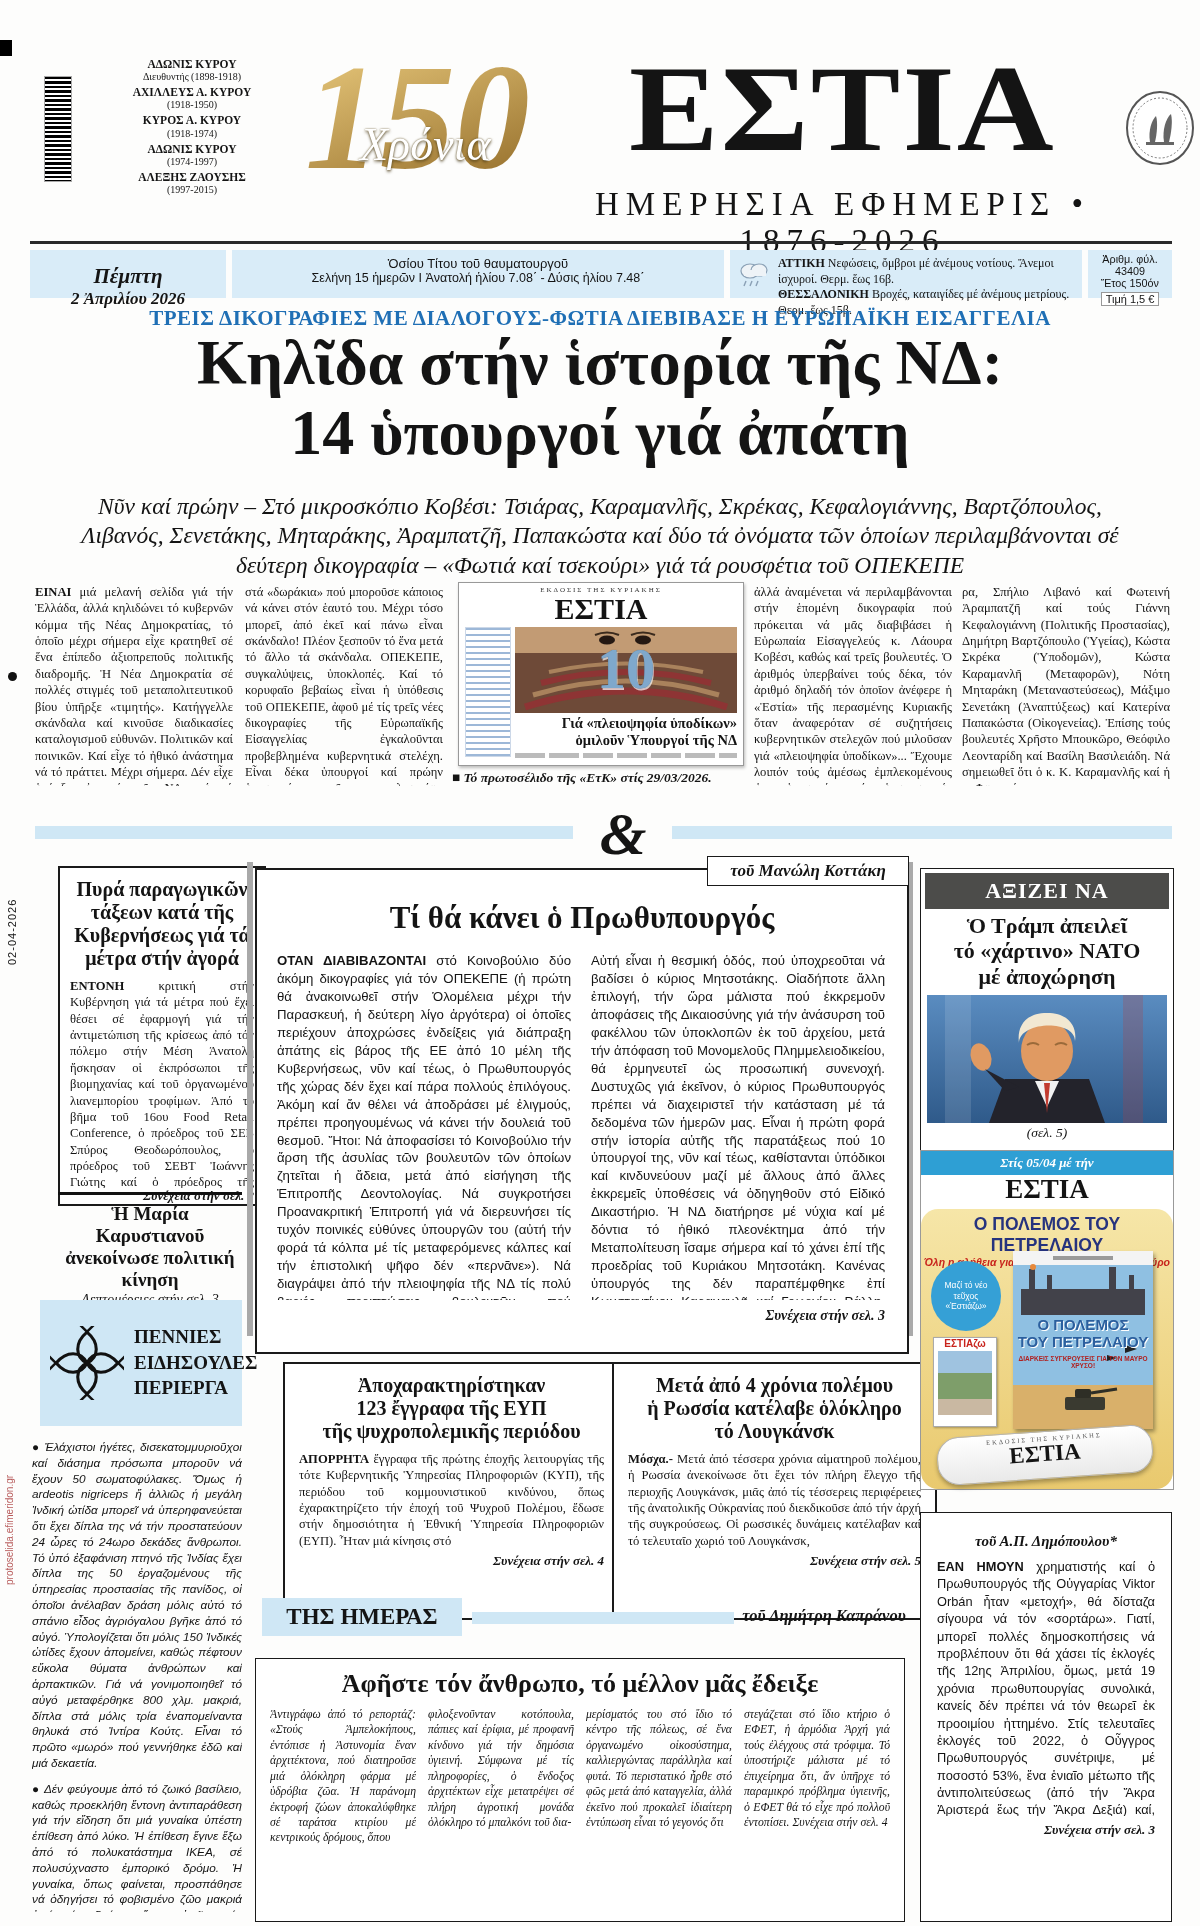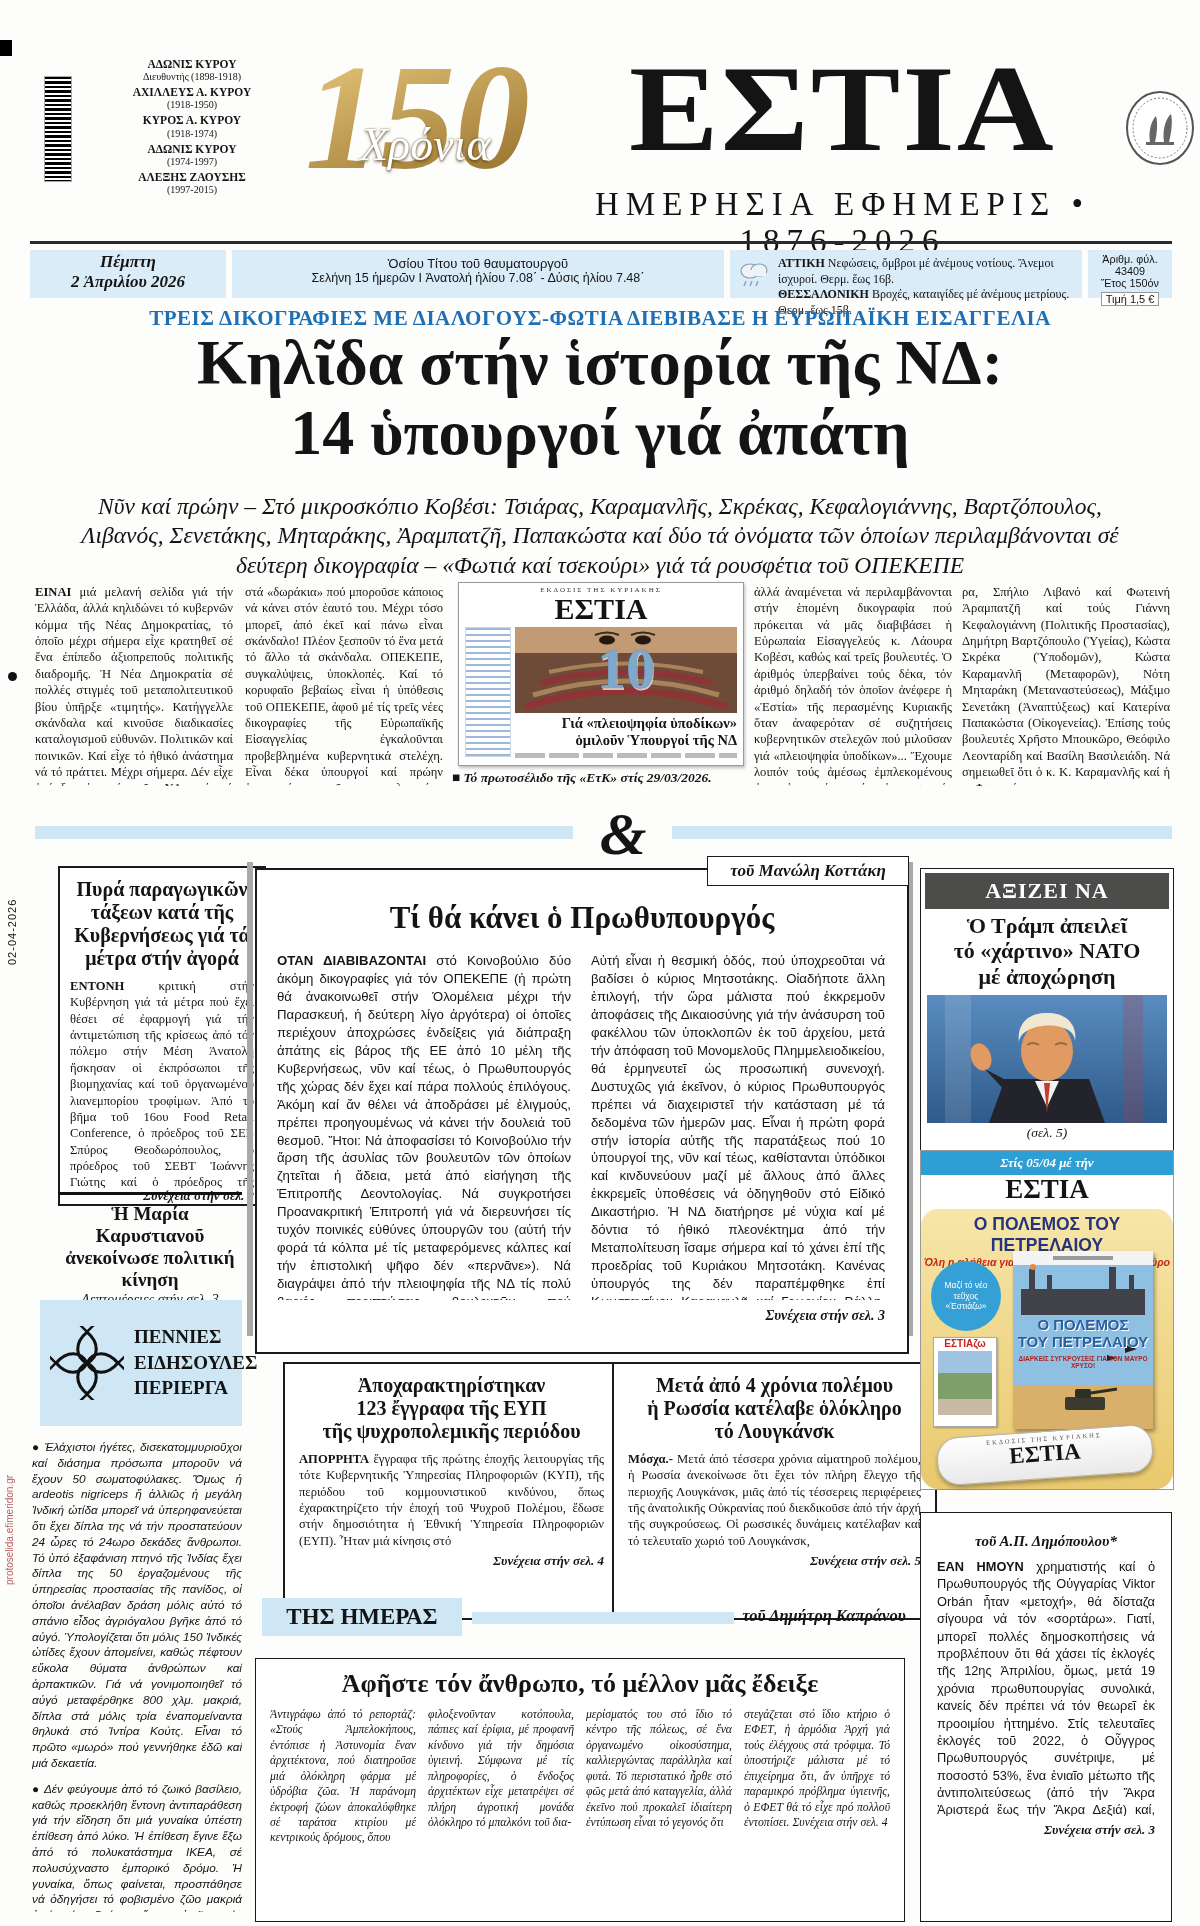--- a/index.html
+++ b/index.html
@@ -97,21 +97,21 @@
     <ellipse cx="36" cy="38" rx="33" ry="36" fill="#fff" stroke="#555" stroke-width="2"></ellipse>
     <ellipse cx="36" cy="38" rx="27" ry="30" fill="none" stroke="#777" stroke-width="1" stroke-dasharray="2,2"></ellipse>
     <path d="M26 52 C24 40 28 30 32 26 C34 32 33 44 31 52 Z" fill="#666"></path>
     <path d="M40 52 C38 40 42 28 47 24 C49 32 47 44 45 52 Z" fill="#666"></path>
     <rect x="22" y="52" width="28" height="3" fill="#666"></rect>
   </svg>
 
   <div class="abs rule" style="left:30px;top:241px;width:1142px;height:2.5px;"></div>
 
   <div class="abs bluecell ctr" style="left:30px;top:250px;width:196px;height:48px;">
-    <div class="ital b" style="font-size:17px;margin-top:2px;">Πέμπτη</div>
+    <div class="ital b" style="font-size:21px;margin-top:14px;">Πέμπτη</div>
     <div class="ital b" style="font-size:17px;">2 Ἀπριλίου 2026</div>
   </div>
   <div class="abs bluecell ctr sans" style="left:232px;top:250px;width:492px;height:48px;">
     <div style="font-size:13px;margin-top:6px;">Ὁσίου Τίτου τοῦ θαυματουργοῦ</div>
     <div style="font-size:12.5px;">Σελήνη 15 ἡμερῶν Ι Ἀνατολή ἡλίου 7.08΄ - Δύσις ἡλίου 7.48΄</div>
   </div>
   <div class="abs bluecell" style="left:730px;top:250px;width:352px;height:48px;">
     <svg class="abs" style="left:6px;top:8px;" width="36" height="32" viewBox="0 0 36 32">
       <ellipse cx="14" cy="13" rx="9" ry="7" fill="#eef3f7" stroke="#8aa0b5" stroke-width="1.2"></ellipse>
       <ellipse cx="23" cy="12" rx="8" ry="6" fill="#eef3f7" stroke="#8aa0b5" stroke-width="1.2"></ellipse>

